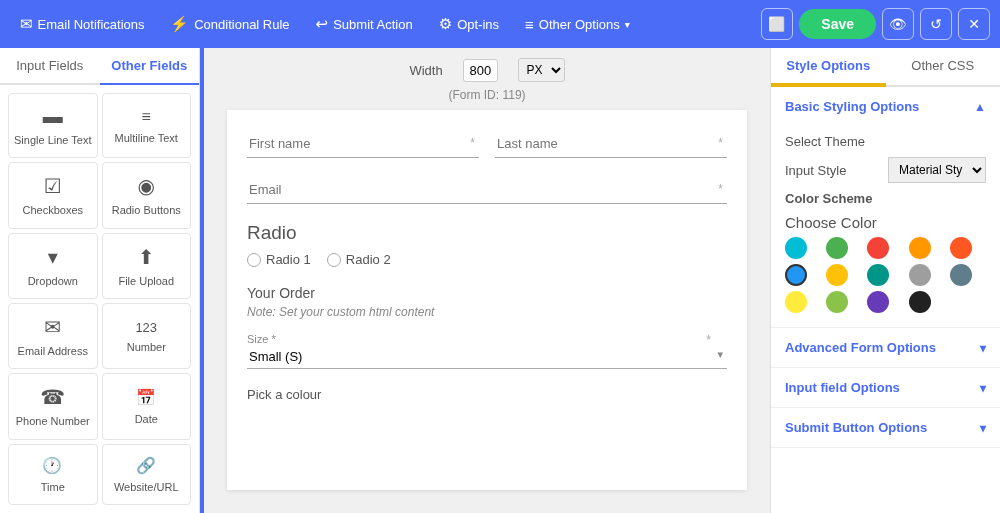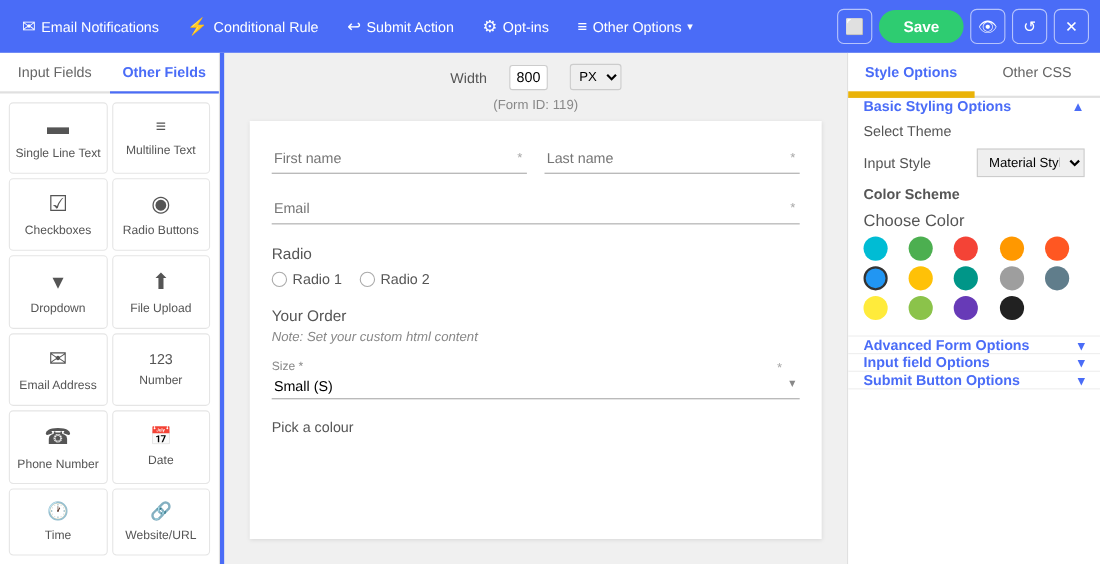--- a/index.html
+++ b/index.html
@@ -167,21 +167,21 @@
       background: transparent;
     }
     .form-field .required-star {
       position: absolute;
       right: 4px;
       top: 6px;
       color: #aaa;
       font-size: 12px;
     }
     .radio-section { margin-bottom: 18px; }
-    .radio-title { font-size: 14px; color: #555; margin-bottom: 8px; }
+    .radio-title { font-size: 19px; color: #555; margin-bottom: 8px; }
     .radio-options { display: flex; gap: 16px; align-items: center; }
     .radio-option { display: flex; align-items: center; gap: 5px; font-size: 13px; color: #555; }
     .radio-circle {
       width: 14px; height: 14px;
       border: 1.5px solid #aaa;
       border-radius: 50%;
       display: inline-block;
     }
     .order-section { margin-bottom: 14px; }
     .order-title { font-size: 14px; color: #555; margin-bottom: 4px; }
@@ -228,32 +228,32 @@
     .right-tab {
       flex: 1;
       text-align: center;
       padding: 10px 5px;
       font-size: 13px;
       cursor: pointer;
       color: #666;
     }
     .right-tab.active {
       color: #4a6cf7;
-      border-bottom: 6px solid #eab308;
+      border-bottom: 4px solid #eab308;
       margin-bottom: -2px;
       font-weight: bold;
     }
     .right-section {
       border-bottom: 1px solid #eee;
     }
     .right-section-header {
       display: flex;
       align-items: center;
       justify-content: space-between;
-      padding: 0 14px;
+      padding: 12px 14px;
       cursor: pointer;
     }
     .right-section-header span {
       font-size: 13px;
       font-weight: bold;
       color: #4a6cf7;
     }
     .right-section-header .chevron { color: #4a6cf7; font-size: 12px; }
     .right-section-body { padding: 8px 14px 14px; }
 

